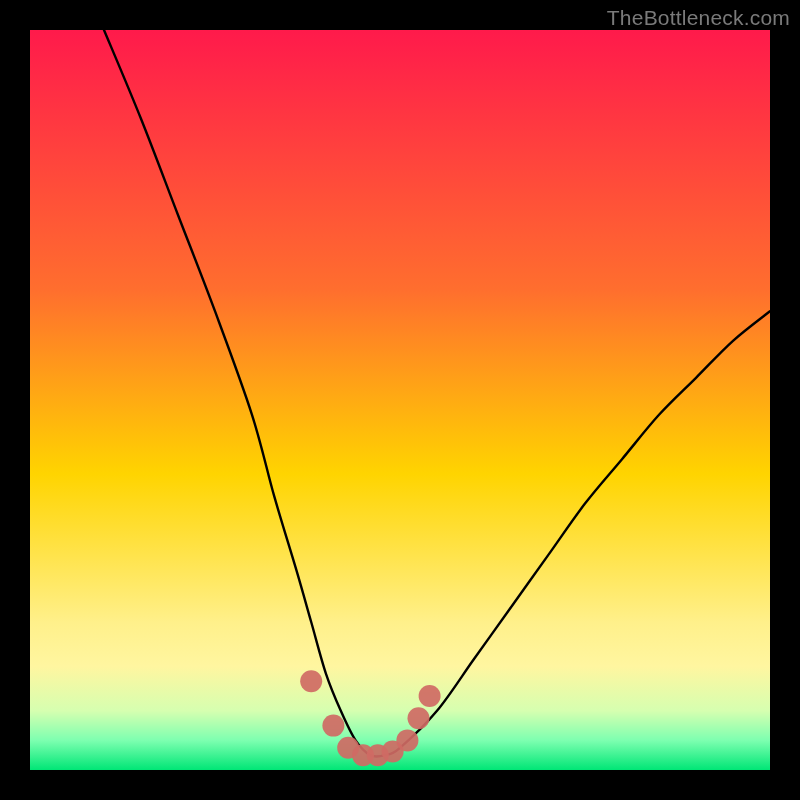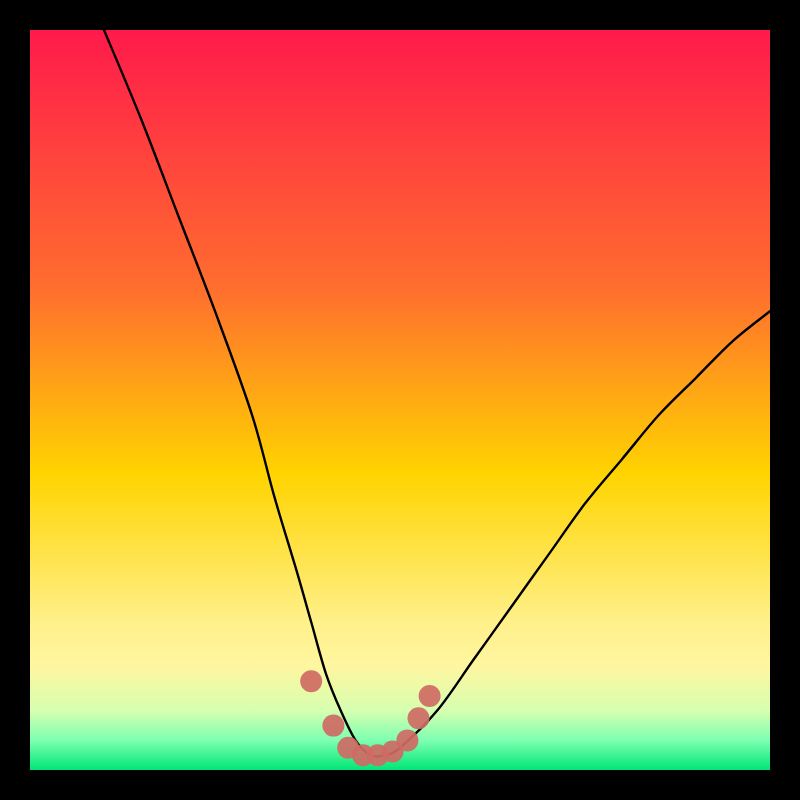--- a/index.html
+++ b/index.html
@@ -34,20 +34,21 @@
     font-weight: 500;
     letter-spacing: 0.2px;
     z-index: 10;
   }
   svg { display: block; }
 </style>
 </head>
 <body>
 
 <div class="outer">
+  <div class="watermark">TheBottleneck.com</div>
   <div class="plot-area">
     <svg id="chart-svg" width="740" height="740" viewBox="0 0 740 740" preserveAspectRatio="none">
       <defs>
         <linearGradient id="bg-grad" x1="0" y1="0" x2="0" y2="1">
           <stop id="g0" offset="0%" stop-color="#ff1a4b"></stop>
           <stop id="g1" offset="35%" stop-color="#ff6e2e"></stop>
           <stop id="g2" offset="60%" stop-color="#ffd400"></stop>
           <stop id="g3" offset="80%" stop-color="#fff08a"></stop>
           <stop id="g4" offset="86%" stop-color="#fff6a0"></stop>
           <stop id="g5" offset="92%" stop-color="#d6ffb0"></stop>

